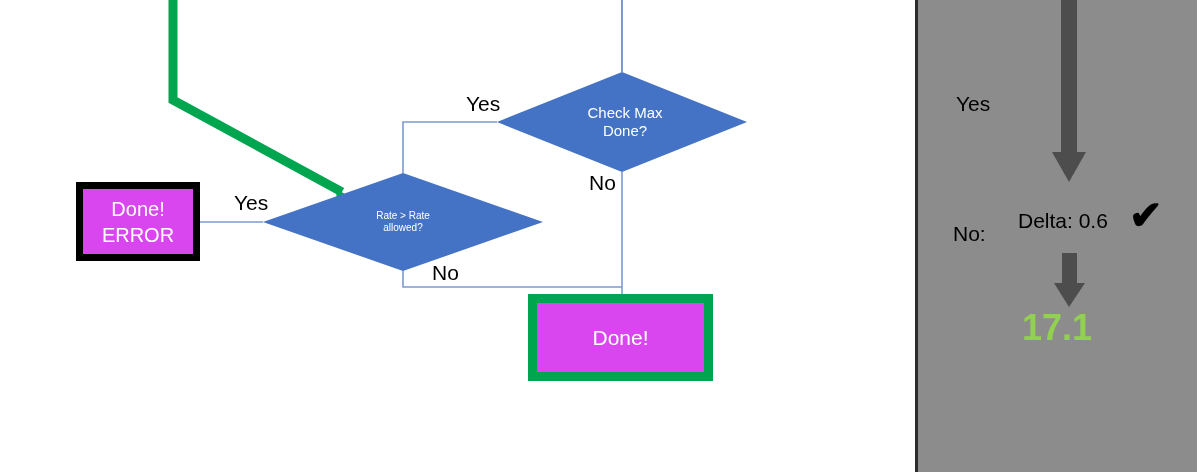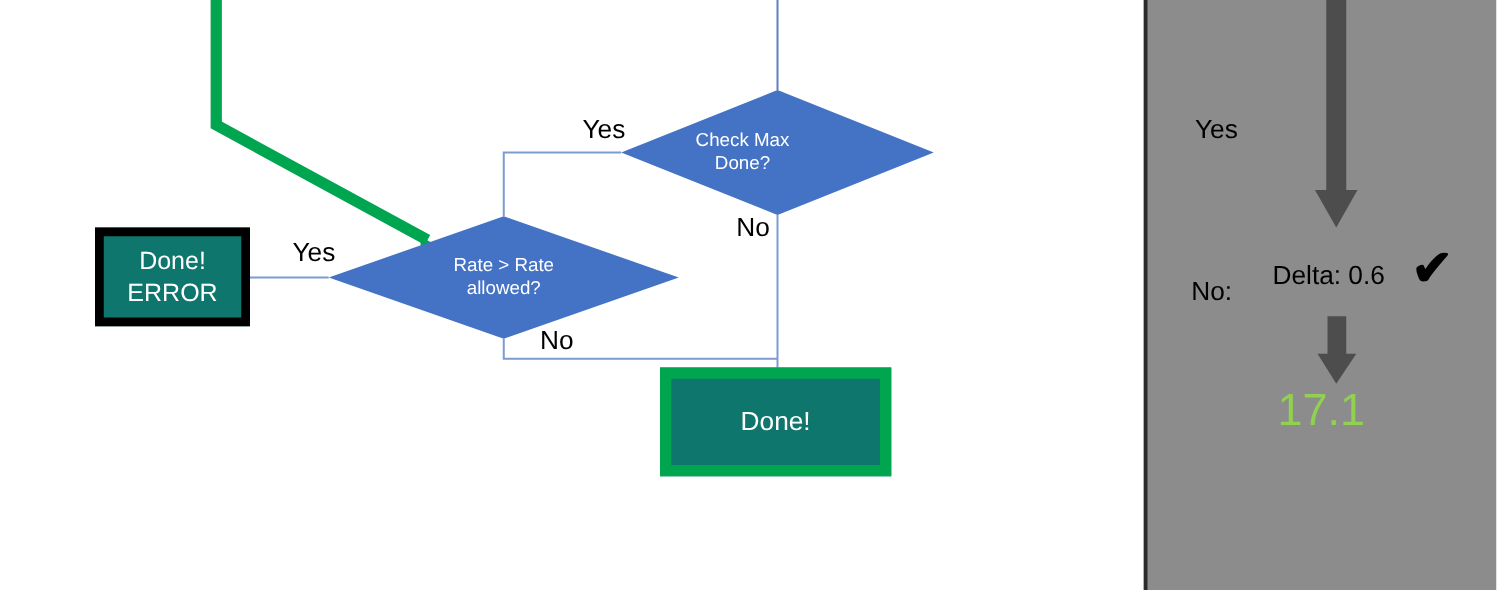--- a/index.html
+++ b/index.html
@@ -18,41 +18,41 @@
   .shape-text{
     position:absolute;
     display:flex;align-items:center;justify-content:center;
     text-align:center;
     color:#ffffff;
     line-height:1.22;
     pointer-events:none;
   }
 
   
-  .box{position:absolute;background:#0f766e;box-sizing:border-box;}
+  .box{position:absolute;background:#d946ef;box-sizing:border-box;}
   .box.err{border:7px solid #000000;}
   .box.ok{border:9px solid #00A550;}
   .box .lbl{
     width:100%;height:100%;
     display:flex;flex-direction:column;align-items:center;justify-content:center;
     color:#ffffff;text-align:center;line-height:1.3;
   }
 
   
   .edge-label{position:absolute;color:#000000;white-space:nowrap;}
 
   
   .panel{
     position:absolute;top:0;left:915px;width:282px;height:472px;
     background:#8c8c8c;
     border-left:3px solid #2b2b2b;
     box-sizing:border-box;
   }
   .panel-text{position:absolute;color:#000000;white-space:nowrap;}
-  .panel-value{position:absolute;color:#92D050;font-weight:normal;white-space:nowrap;}
+  .panel-value{position:absolute;color:#92D050;font-weight:bold;white-space:nowrap;}
   .check{position:absolute;color:#000000;font-size:40px;line-height:1;font-weight:bold;}
 </style>
 </head>
 <body>
 
 <div id="stage">
 
   <div class="canvas">
 
     <svg width="915" height="472" style="position:absolute;left:0;top:0;">
@@ -73,28 +73,28 @@
       <path d="M403,271 L403,287 L622,287" stroke="#7C9BD0" stroke-width="1.6" fill="none"></path>
 
       <path d="M173,-10 L173,100 L342,192" stroke="#00A550" stroke-width="9" fill="none" stroke-linecap="butt" stroke-linejoin="miter"></path>
       <path d="M336,189 L356,200 L337,203 z" fill="#00A550"></path>
 
       <polygon points="622,72 747,122 622,172 497,122" fill="#4472C4"></polygon>
 
       <polygon points="403,173 543,222 403,271 263,222" fill="#4472C4"></polygon>
     </svg>
 
-    <div class="shape-text" style="left:509px;top:92px;width:170px;height:60px;font-size:15px;">
+    <div class="shape-text" style="left:540px;top:92px;width:170px;height:60px;font-size:15px;">
       <span>
         <span>Check Max</span><br>
         <span>Done?</span>
       </span>
     </div>
 
-    <div class="shape-text" style="left:318px;top:192px;width:170px;height:60px;font-size:15px;">
+    <div class="shape-text" style="left:318px;top:192px;width:170px;height:60px;font-size:10px;">
       <span>
         <span>Rate &gt; Rate</span><br>
         <span>allowed?</span>
       </span>
     </div>
 
     <div class="box err" style="left:76px;top:182px;width:124px;height:79px;">
       <div class="lbl" style="font-size:20px;">
         <span>Done!</span>
         <span>ERROR</span>

